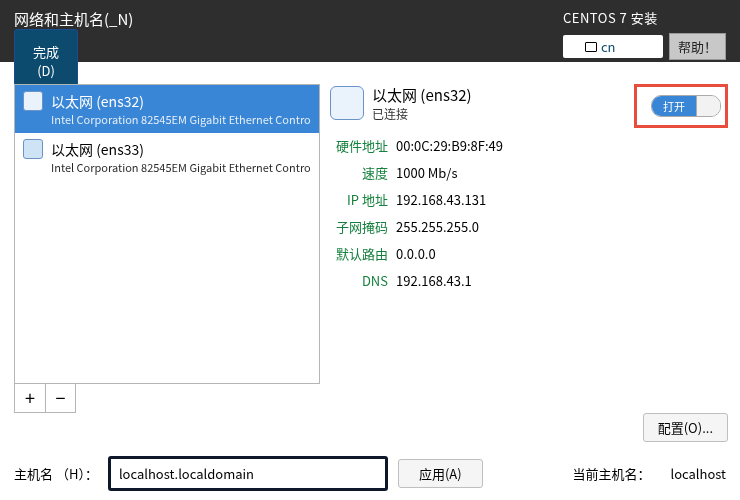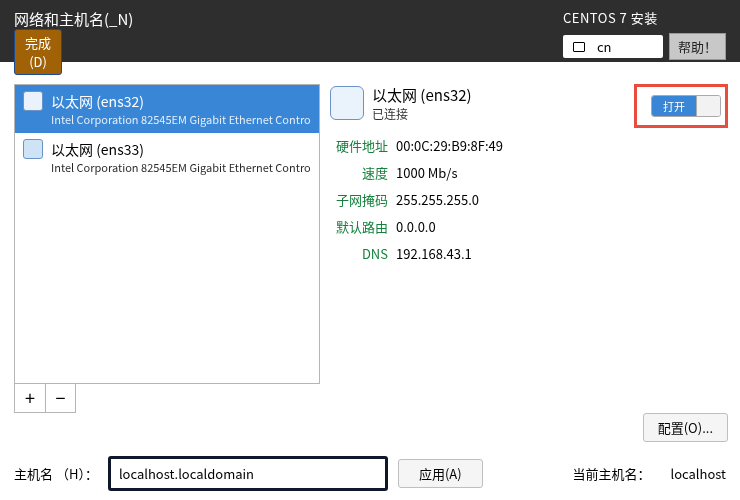--- a/index.html
+++ b/index.html
@@ -1,45 +1,45 @@
 <!DOCTYPE html>
 <html><head>
 <meta charset="utf-8">
 <style>
 *{box-sizing:border-box;margin:0;padding:0;font-family:"Noto Sans CJK SC","Microsoft YaHei",sans-serif;font-size:13px;}
 body{width:740px;height:500px;background:#fff;overflow:hidden;}
 .header{height:62px;background:#2e2e2e;color:#fff;display:flex;justify-content:space-between;padding:8px 14px 0 14px;}
 .hleft{display:flex;flex-direction:column;}
 .title{font-size:15px;}
-.done-btn{background:#a16207;color:#fff;border:1px solid #1a4c92;border-radius:3px;padding:3px 10px;width:48px;text-align:center;cursor:pointer;}
+.done-btn{background:#0c4a6e;color:#fff;border:1px solid #1a4c92;border-radius:3px;padding:12px 10px;width:64px;text-align:center;cursor:pointer;}
 .hright{display:flex;flex-direction:column;align-items:flex-start;gap:6px;}
 .install{font-size:13px;letter-spacing:0.5px;}
 .hrow{display:flex;gap:6px;align-items:center;}
-.kb{background:#fff;color:#000000;padding:2px 10px;border-radius:2px;display:flex;align-items:center;gap:12px;min-width:100px;}
+.kb{background:#fff;color:#0c4a6e;padding:2px 22px;border-radius:2px;display:flex;align-items:center;gap:4px;min-width:100px;}
 .kb-icon{width:12px;height:10px;border:1px solid #000;border-radius:1px;}
 .help{background:#c8c8c8;color:#222;padding:3px 8px;border:1px solid #999;}
 .body{display:flex;padding:22px 12px 0 14px;gap:10px;height:380px;}
 .left{width:306px;display:flex;flex-direction:column;}
 .iface-list{border:1px solid #b5b5b5;height:300px;overflow:hidden;}
 .iface{display:flex;gap:8px;padding:6px 8px;align-items:flex-start;}
 .iface.sel{background:#3a86d6;color:#fff;}
 .iface-icon{width:20px;height:20px;flex:0 0 20px;background:#cfe3f7;border:1px solid #6a93c7;border-radius:3px;position:relative;}
 .iface.sel .iface-icon{background:#eaf3fc;}
 .iface-name{font-size:14px;}
 .iface-sub{font-size:11px;opacity:0.85;white-space:nowrap;overflow:hidden;text-overflow:clip;}
 .pm-row{display:flex;border:1px solid #b5b5b5;border-top:none;width:62px;}
 .pm{width:30px;height:28px;text-align:center;line-height:26px;font-size:18px;cursor:pointer;}
 .pm+.pm{border-left:1px solid #b5b5b5;}
 .right{flex:1;position:relative;}
 .det-head{display:flex;gap:8px;align-items:center;margin-bottom:14px;}
 .big-icon{width:34px;height:34px;border:1px solid #6a93c7;border-radius:6px;background:#eaf3fc;}
 .det-title{font-size:15px;}
 .det-status{font-size:12px;color:#333;}
 .switch-wrap{position:absolute;top:0;right:0;border:3px solid #e74c3c;padding:8px 4px 8px 14px;}
-.switch{width:70px;height:22px;border:1px solid #aaa;border-radius:3px;display:flex;overflow:hidden;cursor:pointer;}
+.switch{width:70px;height:22px;border:1px solid #aaa;border-radius:10px;display:flex;overflow:hidden;cursor:pointer;}
 .switch .on{flex:1;background:#3a86d6;color:#fff;font-size:11px;display:flex;align-items:center;justify-content:center;}
 .switch .knob{width:24px;background:#f2f2f2;border-left:1px solid #aaa;}
 .kv{display:flex;margin-bottom:8px;}
 .kv .k{width:58px;text-align:right;margin-right:8px;color:#15803d;}
 .cfg{position:absolute;bottom:0;right:0;border:1px solid #bfbfbf;background:#f5f5f5;border-radius:3px;padding:4px 14px;cursor:pointer;}
 .footer{display:flex;align-items:center;padding:14px 14px 0 14px;gap:10px;}
 .flabel{white-space:nowrap;}
 .hostin{flex:0 0 280px;border:3px solid #0f172a;border-radius:3px;padding:5px 8px;}
 .apply{border:1px solid #bfbfbf;background:#f5f5f5;border-radius:3px;padding:4px 20px;cursor:pointer;}
 .spacer{flex:1;}
@@ -105,20 +105,24 @@
     <div id="kvs">
         <div class="kv">
           <div class="k">硬件地址</div>
           <div>00:0C:29:B9:8F:49</div>
         </div>
         <div class="kv">
           <div class="k">速度</div>
           <div>1000 Mb/s</div>
         </div>
         <div class="kv">
+          <div class="k">IP 地址</div>
+          <div>192.168.43.131</div>
+        </div>
+        <div class="kv">
           <div class="k">子网掩码</div>
           <div>255.255.255.0</div>
         </div>
         <div class="kv">
           <div class="k">默认路由</div>
           <div>0.0.0.0</div>
         </div>
         <div class="kv">
           <div class="k">DNS</div>
           <div>192.168.43.1</div>

